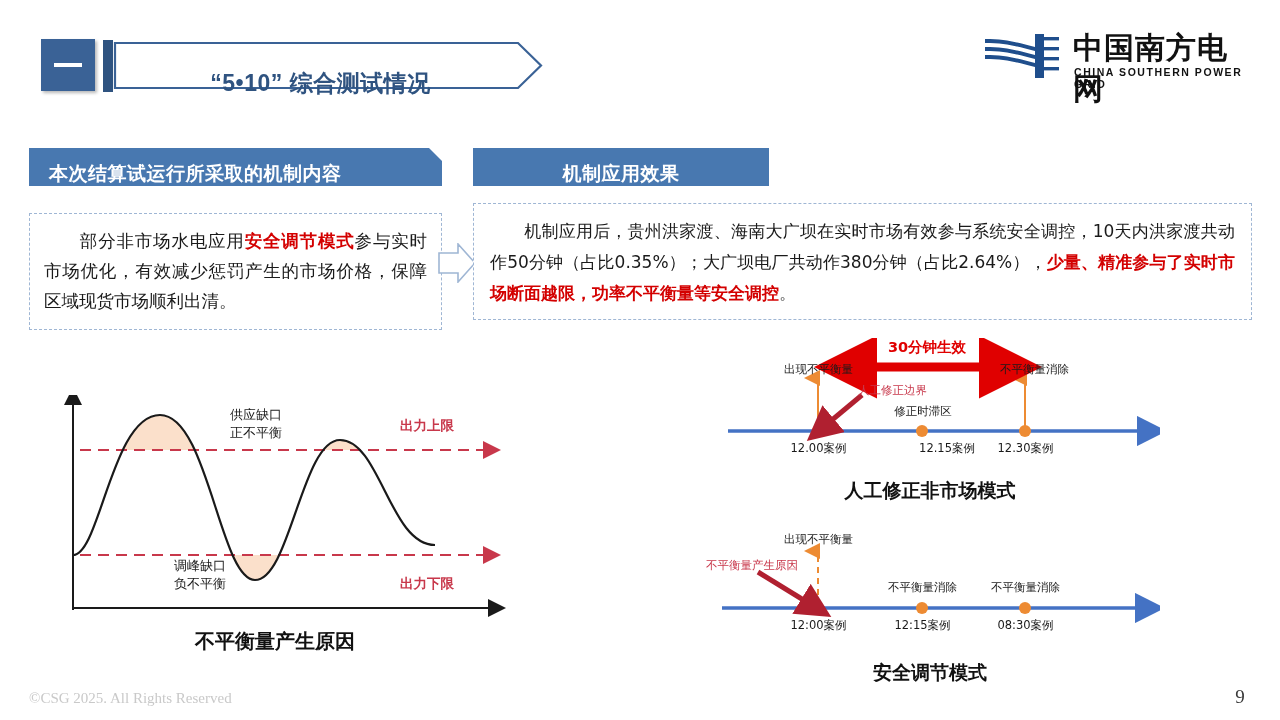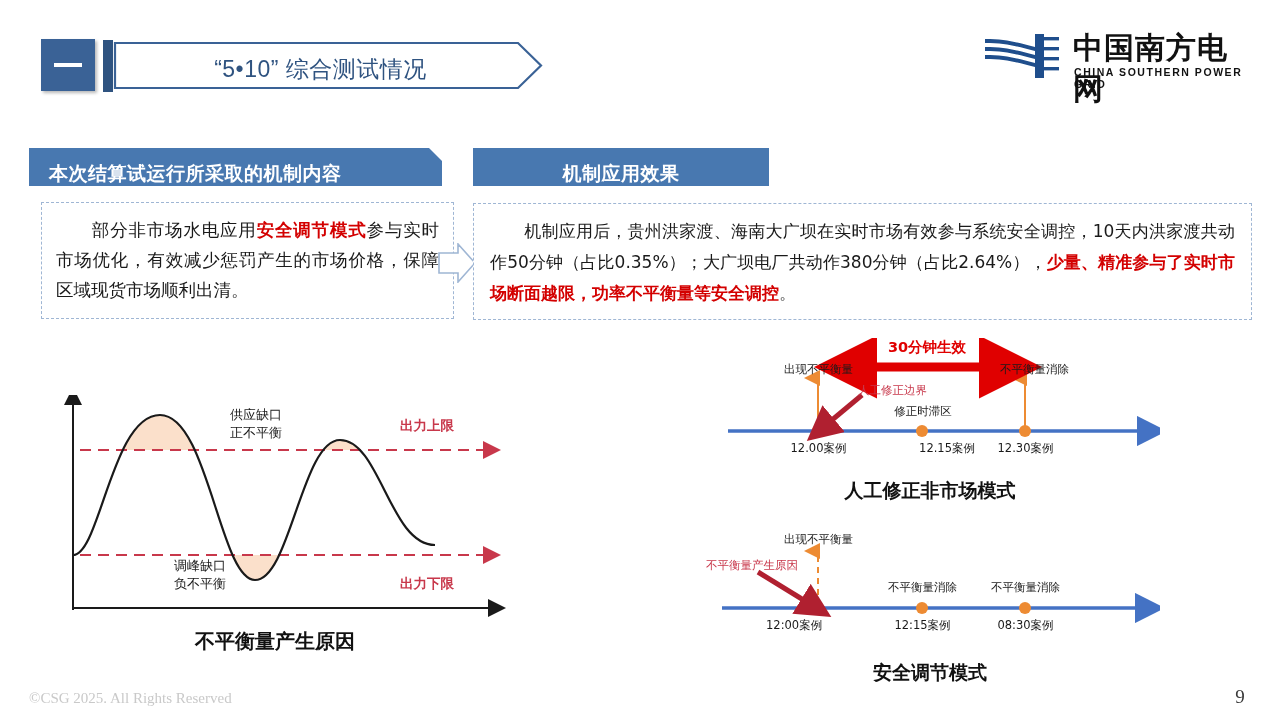--- a/index.html
+++ b/index.html
@@ -24,23 +24,23 @@
   }
   .hdr-bar{
     position:absolute;left:103px;top:40px;width:10px;height:52px;
     background:#2f5380;
   }
   .hdr-banner{
     position:absolute;left:113px;top:41px;width:430px;height:49px;
   }
   .hdr-banner svg{display:block;}
   .hdr-title{
-    position:absolute;left:113px;top:45px;width:415px;height:49px;
+    position:absolute;left:113px;top:59px;width:415px;height:49px;
     display:flex;align-items:center;justify-content:center;
-    font-size:23px;font-weight:normal;color:#2f5380;
+    font-size:23px;font-weight:bold;color:#2f5380;
     letter-spacing:.5px;
   }
 
   
   .logo{position:absolute;left:985px;top:30px;width:268px;height:52px;}
   .logo-mark{position:absolute;left:0;top:4px;width:76px;height:44px;}
   .logo-cn{
     position:absolute;left:88px;top:-2px;
     font-size:30px;font-weight:bold;color:#111111;
     letter-spacing:1px;font-family:"DejaVu Sans",sans-serif;
@@ -63,21 +63,21 @@
   #banner-right{left:473px;top:148px;width:296px;}
   #banner-right .txt{justify-content:center;}
 
   
   .tbox{
     position:absolute;
     border:1px dashed #9fb6d4;
     background:#ffffff;
     box-sizing:border-box;
   }
-  #tbox-left{left:29px;top:202px;width:413px;height:117px;padding:12px 14px 0 14px;margin-left:12px;}
+  #tbox-left{left:29px;top:213px;width:413px;height:117px;padding:12px 14px 0 14px;}
   #tbox-right{left:473px;top:203px;width:779px;height:117px;padding:12px 16px 0 16px;}
   .tbox p{
     margin:0;font-size:17.5px;line-height:30px;color:#1a1a1a;
     text-align:justify;font-family:"DejaVu Sans",sans-serif;
   }
   #tbox-right p{font-size:17px;line-height:31px;}
   .red-b{color:#d30000;font-weight:bold;}
   .indent{display:inline-block;width:2em;}
 
   
@@ -298,21 +298,21 @@
       <line x1="118" y1="86" x2="118" y2="31" stroke="#ED8B33" stroke-width="2" stroke-dasharray="6,5" marker-end="url(#orUp2)"></line>
 
       <line x1="58" y1="52" x2="110" y2="84" stroke="#B02030" stroke-width="5" marker-end="url(#darkRedArr2)"></line>
     </svg>
 
     <div style="position:absolute;left:66px;top:12px;width:105px;text-align:center;font-size:11.5px;color:#1a1a1a;" class="svgtxt">出现不平衡量</div>
     <div style="position:absolute;left:6px;top:38px;width:120px;font-size:11.5px;color:#C8384B;" class="svgtxt">不平衡量产生原因</div>
     <div style="position:absolute;left:170px;top:60px;width:105px;text-align:center;font-size:11.5px;color:#1a1a1a;" class="svgtxt">不平衡量消除</div>
     <div style="position:absolute;left:273px;top:60px;width:105px;text-align:center;font-size:11.5px;color:#1a1a1a;" class="svgtxt">不平衡量消除</div>
 
-    <div style="position:absolute;left:66px;top:98px;width:105px;text-align:left;font-size:11.5px;color:#1a1a1a;" class="svgtxt">12:00案例</div>
+    <div style="position:absolute;left:66px;top:98px;width:105px;text-align:center;font-size:11.5px;color:#1a1a1a;" class="svgtxt">12:00案例</div>
     <div style="position:absolute;left:170px;top:98px;width:105px;text-align:center;font-size:11.5px;color:#1a1a1a;" class="svgtxt">12:15案例</div>
     <div style="position:absolute;left:273px;top:98px;width:105px;text-align:center;font-size:11.5px;color:#1a1a1a;" class="svgtxt">08:30案例</div>
   </div>
 
   <div class="cap" id="cap-auto">安全调节模式</div>
 
   <div id="footer-copy">©CSG 2025. All Rights Reserved</div>
   <div id="footer-page">9</div>
 
 </div>

